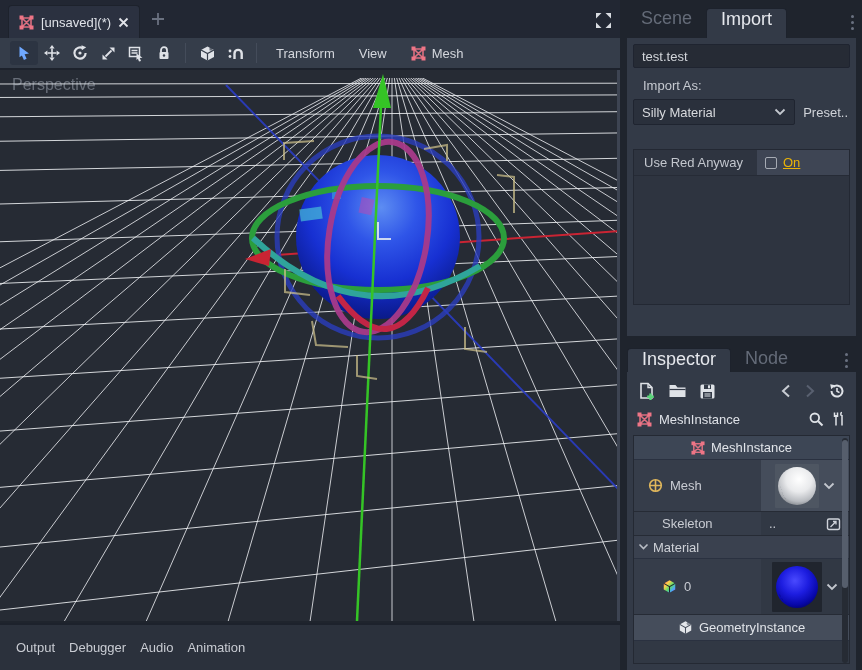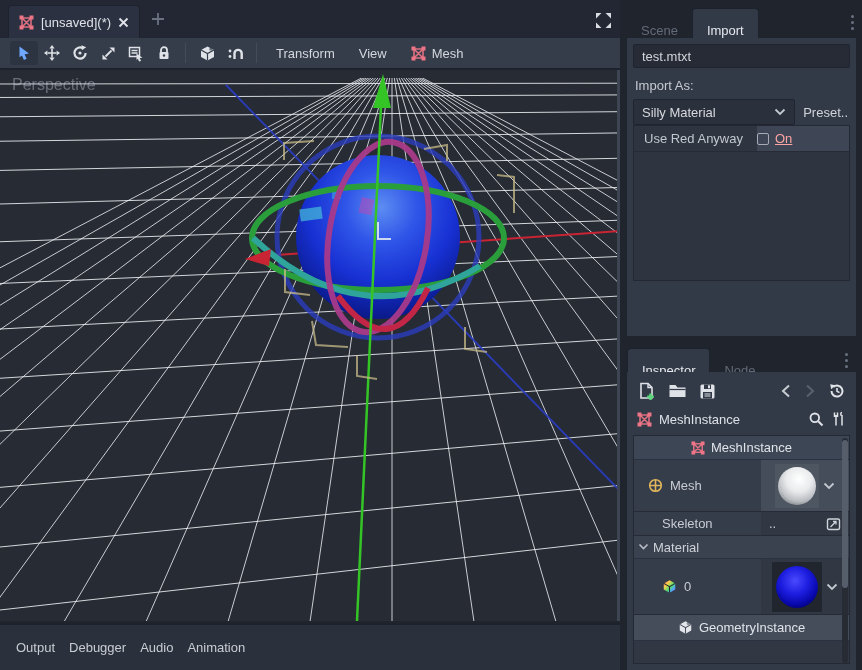--- a/index.html
+++ b/index.html
@@ -24,36 +24,36 @@
   .viewport { position:absolute; left:0; top:70px; width:620px; height:551px; background:#262b34; border-right:3px solid #3d4452; overflow:hidden; }
   .vp-label { position:absolute; left:12px; top:6px; color:rgba(214,222,234,0.38); font-size:16px; z-index:5; }
 
   .bottom-bar { position:absolute; left:0; top:623px; width:620px; height:47px; background:#2b313c; border-top:2px solid #1d222c; display:flex; align-items:center; gap:14px; padding-left:16px; }
   .bottom-bar span { color:#c9ccd3; }
 
   
   .right { position:absolute; left:627px; top:0; width:235px; height:670px; }
 
   .dock-tabbar { position:relative; height:32px; margin-top:6px; display:flex; align-items:flex-end; }
-  .dock-tab { height:30px; padding:0 14px; display:flex; align-items:flex-end; color:#646b78; font-size:13px; }
+  .dock-tab { height:30px; padding:0 14px; display:flex; align-items:flex-start; color:#646b78; font-size:18px; }
   .dock-tab.active { background:#333a47; color:#e6e8ed; border:1px solid #1d222c; border-bottom:none; border-radius:4px 4px 0 0; }
   .dots { position:absolute; right:4px; top:6px; width:12px; height:20px; display:flex; flex-direction:column; align-items:center; justify-content:center; gap:3px; }
   .dots i { width:3px; height:3px; border-radius:50%; background:#6a7180; }
 
   .import-dock { position:absolute; left:0; top:38px; width:229px; height:298px; background:#333a47; padding:6px; }
   .field { height:24px; background:#262b35; border:1px solid #1f2430; border-radius:2px; display:flex; align-items:center; padding:0 8px; color:#d2d5da; }
-  .import-as { margin:10px 2px 6px 2px; color:#c6cad1; }
+  .import-as { margin:10px 2px 6px 10px; color:#c6cad1; }
   .type-row { display:flex; align-items:center; gap:8px; }
   .select { flex:1; height:26px; background:#2a303c; border:1px solid #1f2430; border-radius:2px; display:flex; align-items:center; padding:0 8px; color:#d8dade; }
   .select .spacer { flex:1; }
   .preset { color:#d0d3d9; padding-right:2px; white-space:nowrap; }
-  .props-box { margin-top:0; height:156px; background:#2e3440; border:1px solid #232833; }
+  .props-box { margin-top:24px; height:156px; background:#2e3440; border:1px solid #232833; }
   .prop-row { height:26px; display:flex; align-items:stretch; border-bottom:1px solid #262b36; }
   .prop-row .pname { flex:1; display:flex; align-items:center; padding-left:10px; color:#c3c7ce; }
-  .prop-row .pval { width:92px; background:#3e4554; display:flex; align-items:center; gap:6px; color:#fca5a5;text-decoration:underline; }
+  .prop-row .pval { width:92px; background:#3e4554; display:flex; align-items:center; padding-left:8px; gap:6px; color:#eab308;text-decoration:underline; }
   .checkbox { width:12px; height:12px; border:1px solid #a6abb4; border-radius:2px; background:transparent; }
   .reimport-row { display:flex; justify-content:center; margin-top:112px; }
   .btn { background:#2a303b; border:1px solid #22272f; border-radius:2px; color:#d4d6db; padding:4px 14px; }
 
   .inspector-tabbar { position:absolute; left:0; top:342px; width:229px; height:30px; display:flex; align-items:flex-end; }
   .inspector-dock { position:absolute; left:0; top:372px; width:229px; height:298px; background:#333a47; padding:5px 6px; }
   .res-toolbar { height:28px; display:flex; align-items:center; gap:12px; padding:0 4px; }
   .res-toolbar .gap { flex:1; }
   .obj-row { height:28px; display:flex; align-items:center; gap:7px; padding:0 4px; }
   .obj-row .obj-name { flex:1; color:#dfe2e8; }
@@ -306,21 +306,21 @@
       </div>
     <div class="dots">
         <i></i>
         <i></i>
         <i></i>
       </div>
   </div>
 
   <div class="import-dock">
     <div class="field">
-        <span>test.mtxt</span>
+        <span>test.test</span>
       </div>
     <div class="import-as">Import As:</div>
     <div class="type-row">
       <div class="select">
         <span>Silly Material</span>
         <span class="spacer"></span>
         <svg width="12" height="8" viewBox="0 0 12 8">
             <polyline points="1.5,1.5 6,6 10.5,1.5" fill="none" stroke="#c3c7ce" stroke-width="1.8"></polyline>
           </svg>
       </div>

